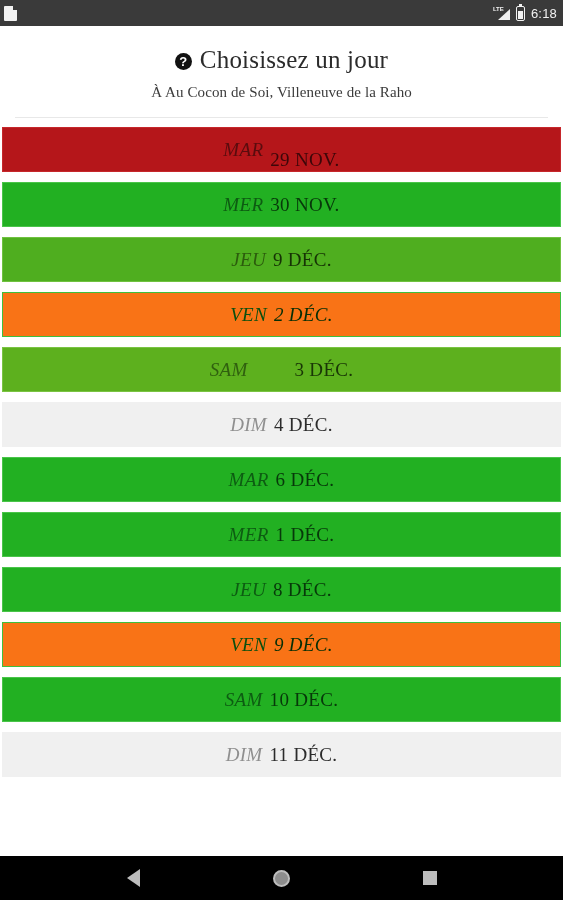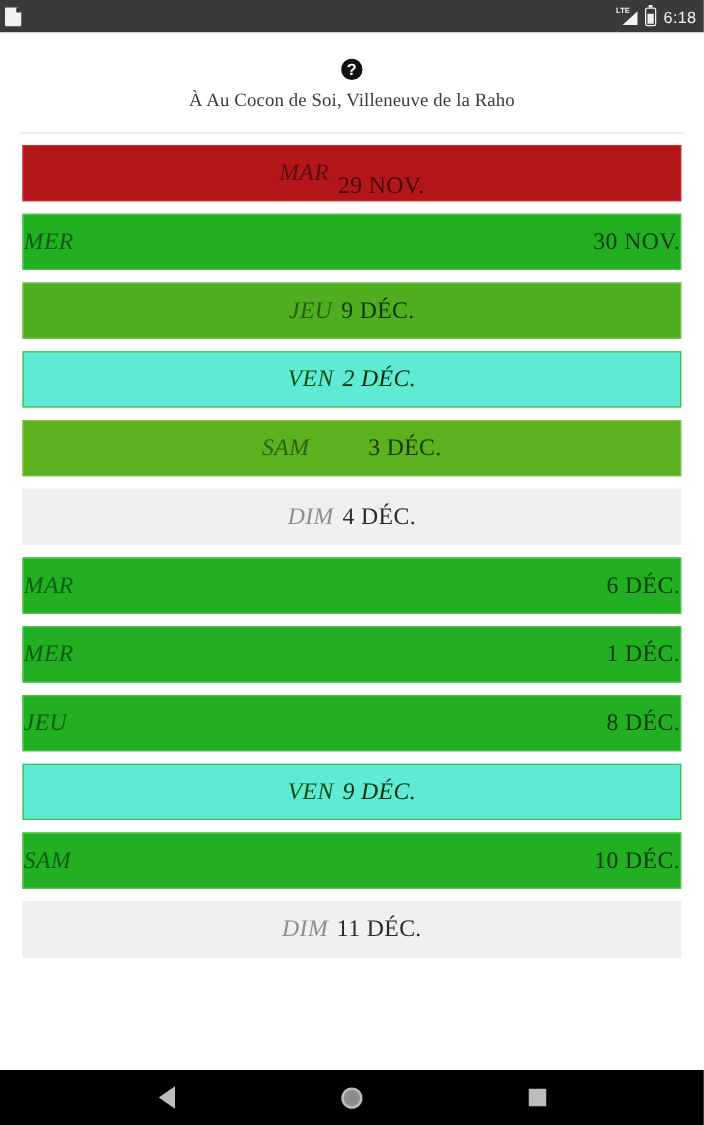--- a/index.html
+++ b/index.html
@@ -144,21 +144,21 @@
   }
   .divider {
     margin: 16px 15px 0 15px;
     height: 1px;
     background: #e8e8e8;
   }
 
   
   .day-list {
     margin-top: 9px;
-    padding: 0 18px;
+    padding: 0 2px;
   }
   .day-row {
     height: 45px;
     margin-bottom: 10px;
     display: flex;
     align-items: center;
     justify-content: center;
     box-sizing: border-box;
     border-style: solid;
     border-width: 1px;
@@ -171,25 +171,25 @@
     margin-right: 7px;
   }
   .day-row .date {
     font-style: normal;
   }
   
   .v-red       { background:#b5161a; border-color:#c6272b; }
   .v-red .dow  { color:#5a0c0e; }
   .v-red .date { color:#3d0709;margin-top:20px; }
 
-  .v-green     { background:#22b022; border-color:#49c549;justify-content:space-between; }
+  .v-green     { background:#22b022; border-color:#49c549; }
   .v-green .dow{ color:#0d5c12; }
   .v-green .date{ color:#07380a; }
 
-  .v-green-dark { background:#5eead4; border-color:#3fbf3f; }
+  .v-green-dark { background:#f97316; border-color:#3fbf3f; }
   .v-green-dark .dow { color:#0b4f0f; }
   .v-green-dark .date{ color:#052e06;font-style:italic; }
 
   .v-green-lime { background:#4fae1f; border-color:#6fc23f; }
   .v-green-lime .dow { color:#2c5c0d; }
   .v-green-lime .date{ color:#163205; }
 
   .v-green-lime2 { background:#5db01e; border-color:#7ac442; }
   .v-green-lime2 .dow { color:#30600f; }
   .v-green-lime2 .date{ color:#193606;margin-left:40px; }
@@ -243,20 +243,21 @@
     <span class="icon-battery"></span>
     <span class="sb-time">6:18</span>
   </div>
 </div>
 
 <div class="page">
 
   <div class="header">
     <h1 class="title">
       <span class="help-icon">?</span>
+      <span>Choisissez un jour</span>
     </h1>
     <p class="subtitle">À Au Cocon de Soi, Villeneuve de la Raho</p>
     <div class="divider"></div>
   </div>
 
   <div class="day-list">
 
   <div class="day-row v-red">
         <span class="dow">MAR</span>
         <span class="date">29 NOV.</span>

